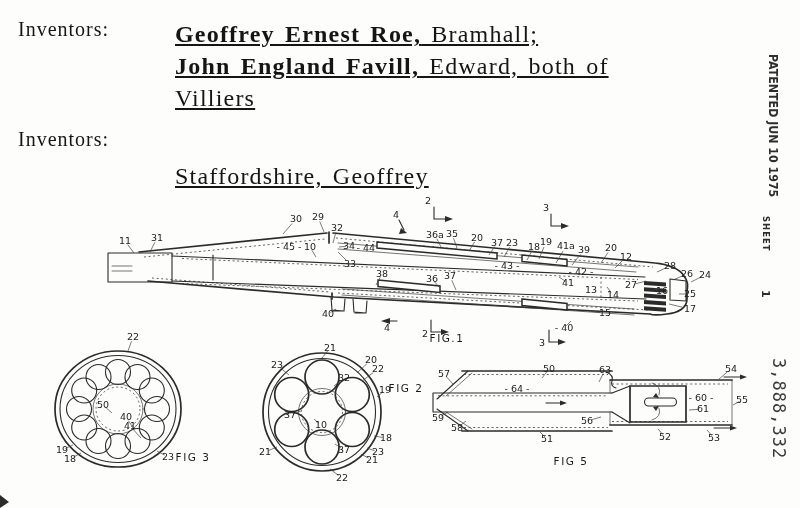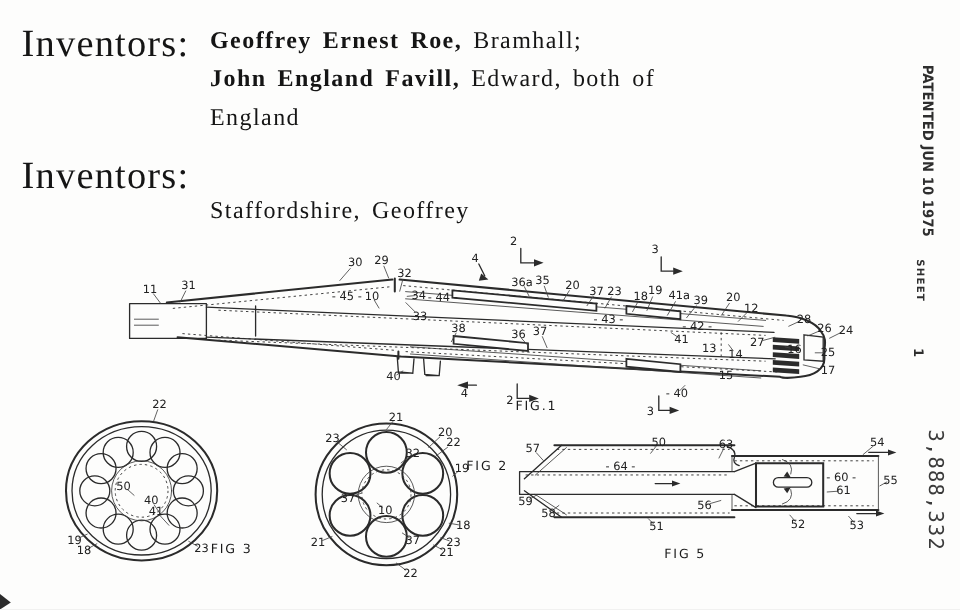--- a/index.html
+++ b/index.html
@@ -1,22 +1,22 @@
 <!DOCTYPE html>
 <html><head>
 <meta charset="utf-8">
 <style>
   html,body{margin:0;padding:0;background:#e8e8e8;}
   .page{position:relative;width:800px;height:508px;background:#fdfdfc;overflow:hidden;
         font-family:"Liberation Serif",serif;color:#151515;}
   
   .hdr{position:absolute;left:18px;top:18px;width:720px;}
   .hrow{display:flex;margin-bottom:14px;}
-  .hlab{width:157px;flex:0 0 157px;font-size:32px;letter-spacing:1px;}
-  .hval{font-size:20px;line-height:32px;letter-spacing:1.2px;word-spacing:3px;}
+  .hlab{width:157px;flex:0 0 157px;font-size:20px;letter-spacing:1px;}
+  .hval{font-size:24px;line-height:32px;letter-spacing:1.2px;word-spacing:3px;text-decoration:underline;}
   .b{font-weight:bold;}
   
   .rot{position:absolute;white-space:nowrap;transform-origin:0 0;color:#2e2e2e;}
   .patented{left:780px;top:54px;font:bold 12px "DejaVu Sans",sans-serif;
             transform:rotate(90deg) scaleX(0.92);}
   .sheetlab{left:771px;top:216px;font:bold 8.5px "DejaVu Sans",sans-serif;
             letter-spacing:1px;transform:rotate(90deg);}
   .sheetnum{left:772px;top:290px;font:bold 11px "DejaVu Sans",sans-serif;
             transform:rotate(90deg);}
   .patnum{left:789px;top:358px;font:17px "DejaVu Sans Mono",monospace;
@@ -37,21 +37,21 @@
 <body>
 
 <div class="page">
 
   <div class="hdr">
     <div class="hrow">
       <div class="hlab">Inventors:</div>
       <div class="hval">
         <span class="b">Geoffrey Ernest Roe,</span><span> Bramhall;</span><br>
         <span class="b">John England Favill,</span><span> Edward, both of</span><br>
-        <span>England</span>
+        <span>Villiers</span>
       </div>
     </div>
     <div class="hrow">
       <div class="hlab">Inventors:</div>
       <div class="hval">
         <br>
         <span>Staffordshire, Geoffrey</span>
       </div>
     </div>
   </div>

